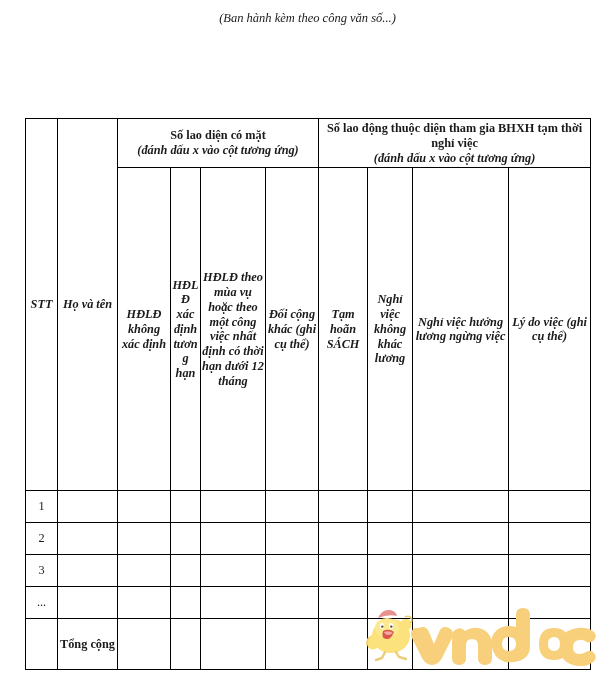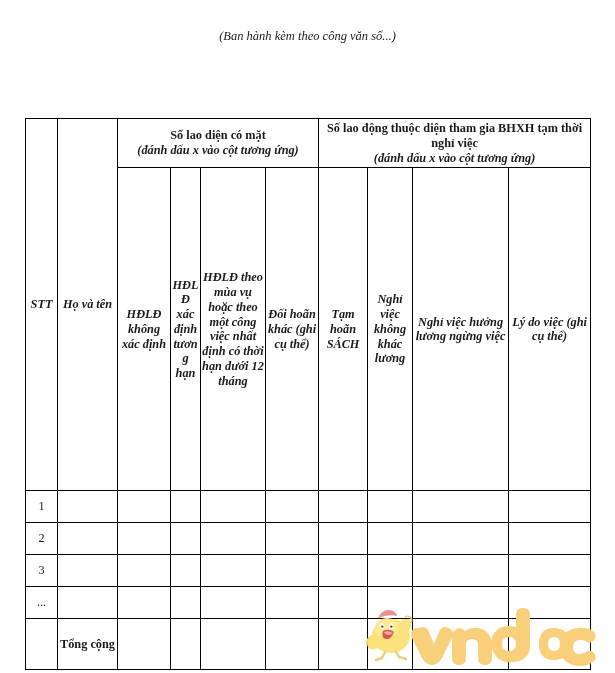--- a/index.html
+++ b/index.html
@@ -33,21 +33,21 @@
     font-size: 13.2px;
     font-weight: bold;
     line-height: 1.45;
     margin: 0 auto;
     width: 530px;
   }
   .doc-note {
     font-size: 12.5px;
     font-style: italic;
     font-weight: normal;
-    margin-top: 19px;
+    margin-top: 1px;
     line-height: 1.3;
   }
 
   
   .table-wrap {
     position: absolute;
     left: 25px;
     top: 118px;
     width: 565px;
   }
@@ -158,21 +158,21 @@
         </td>
         <td colspan="4" class="grp-head">
           <span>Số lao động thuộc diện tham gia BHXH tạm thời nghỉ việc</span>
           <span class="grp-sub">(đánh dấu x vào cột tương ứng)</span>
         </td>
       </tr>
       <tr>
         <td class="col-head">HĐLĐ không xác định</td>
         <td class="col-head">HĐLĐ xác định tương hạn</td>
         <td class="col-head">HĐLĐ theo mùa vụ hoặc theo một công việc nhất định có thời hạn dưới 12 tháng</td>
-        <td class="col-head">Đối hoãn khác (ghi cụ thể)</td>
+        <td class="col-head">Đối cộng khác (ghi cụ thể)</td>
         <td class="col-head">Tạm hoãn SÁCH</td>
         <td class="col-head">Nghỉ việc không khác lương</td>
         <td class="col-head">Nghỉ việc hưởng lương  ngừng việc</td>
         <td class="col-head">Lý do việc (ghi cụ thể)</td>
       </tr>
     </thead>
     <tbody>
 
       <tr class="body-row">
         <td class="idx">1</td>

